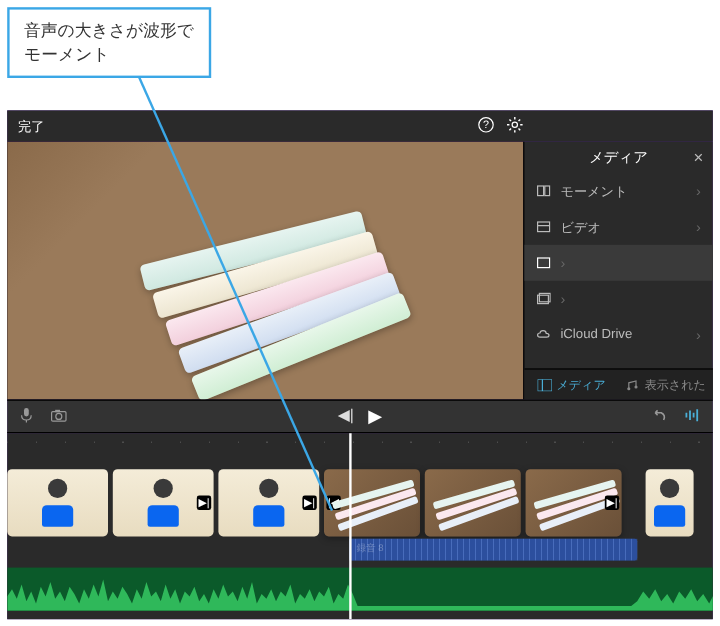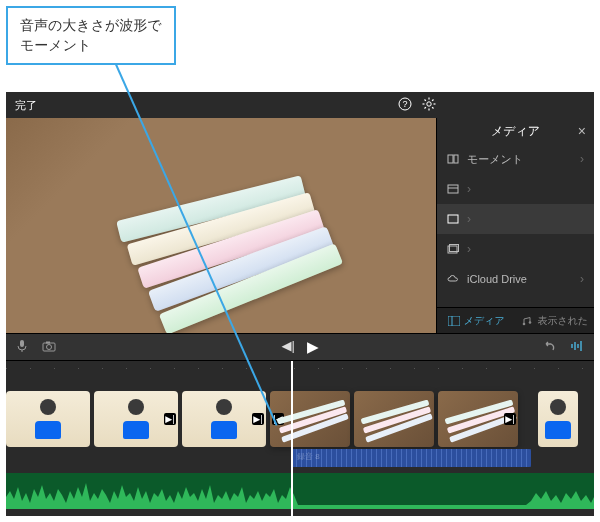--- a/index.html
+++ b/index.html
@@ -135,20 +135,21 @@
           <span class="label">モーメント</span>
           <span class="chev">›</span>
         </div>
         <div class="media-item">
           <span class="icon">
               <svg width="12" height="12" viewBox="0 0 12 12">
                 <rect x="1" y="2" width="10" height="8" fill="none" stroke="#bbb"></rect>
                 <line x1="1" y1="5" x2="11" y2="5" stroke="#bbb"></line>
               </svg>
             </span>
+          <span class="label">ビデオ</span>
           <span class="chev">›</span>
         </div>
         <div class="media-item selected">
           <span class="icon">
               <svg width="12" height="12" viewBox="0 0 12 12">
                 <rect x="1" y="2" width="10" height="8" fill="none" stroke="#fff"></rect>
               </svg>
             </span>
           <span class="chev">›</span>
         </div>

